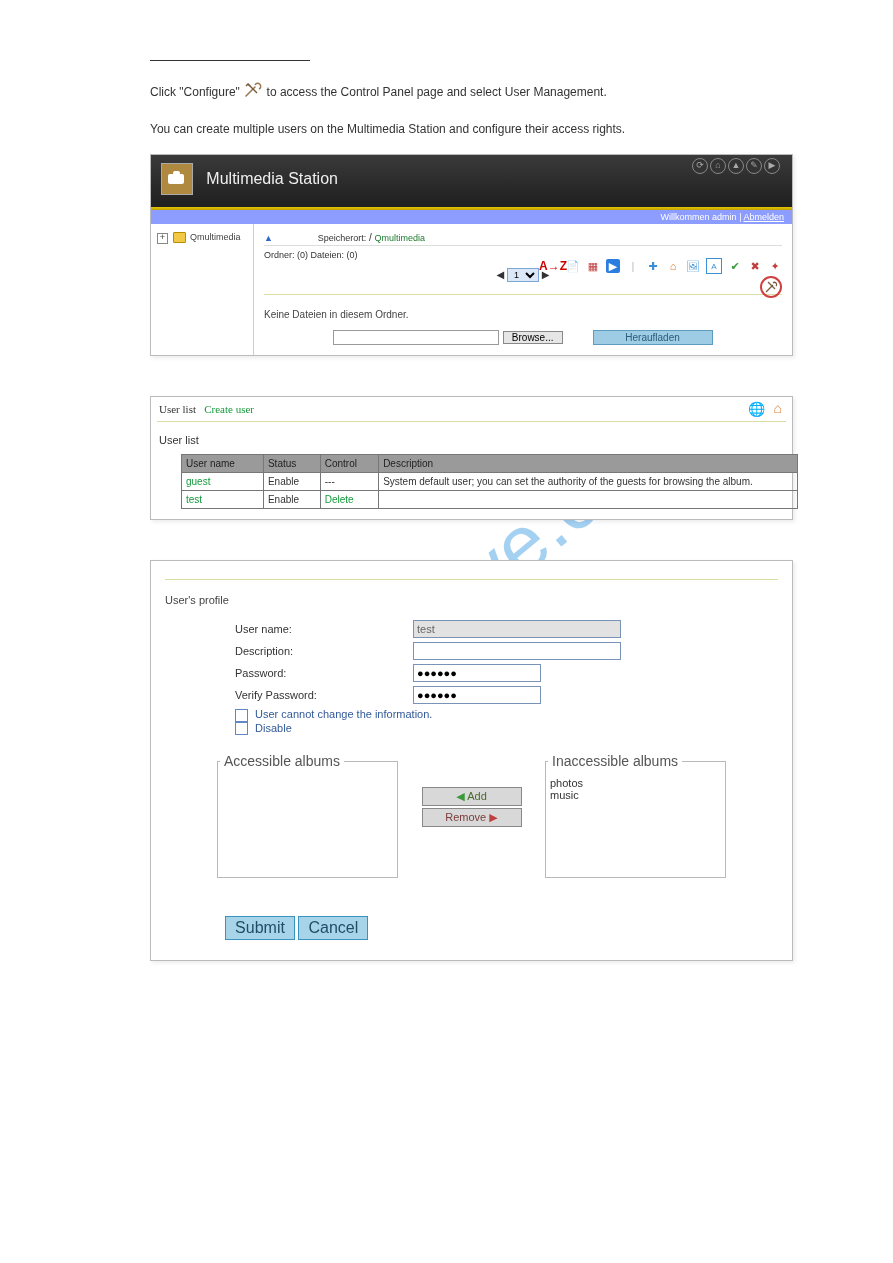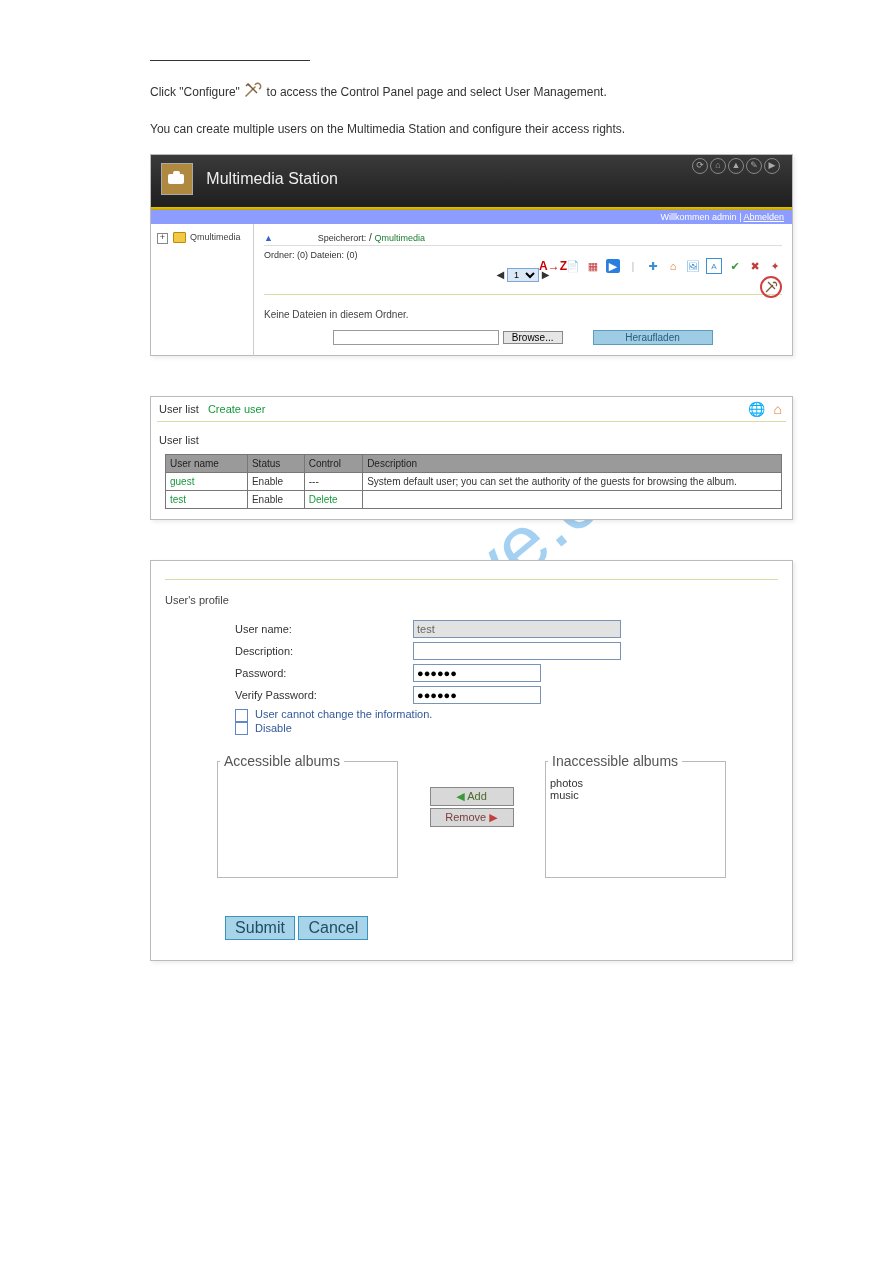--- a/index.html
+++ b/index.html
@@ -221,20 +221,21 @@
     font-size: 10px;
     color: #2a5c7a;
     padding: 1px 0;
     text-align: center;
   }
   
   .ul-header {
     font-size: 11px;
     padding: 6px 8px;
     position: relative;
+    font-family: Liberation Serif, serif;
   }
   .ul-header .tab-current { color: #333; }
   .ul-header .tab-create { color: #159a3c; }
   .ul-header .right-icons {
     position: absolute;
     right: 10px;
     top: 4px;
     display: flex;
     gap: 8px;
     font-size: 14px;
@@ -243,21 +244,21 @@
     border-top: 1px solid #d9dda1;
     margin: 0 6px;
   }
   .ul-sub {
     font-size: 11px;
     padding: 12px 8px 6px 8px;
     color: #333;
   }
   .ul-table {
     border-collapse: collapse;
-    margin: 2px 8px 10px 14px;
+    margin: 2px 8px 10px 30px;
     width: calc(100% - 24px);
     font-size: 10px;
   }
   .ul-table th, .ul-table td {
     border: 1px solid #777;
     padding: 3px 4px;
     text-align: left;
   }
   .ul-table th {
     background: #9a9a9a;
@@ -325,21 +326,21 @@
   .album-list::-webkit-scrollbar { width: 14px; }
   .album-list::-webkit-scrollbar-track { background: #eaeaea; border-left: 1px solid #ccc; }
   .album-list::-webkit-scrollbar-thumb { background: #c8c8c8; border: 1px solid #aaa; }
   .album-ctrls {
     display: flex;
     flex-direction: column;
     gap: 2px;
     margin-top: 34px;
   }
   .album-ctrls button {
-    width: 84px;
+    width: 100px;
     border: 1px solid #888;
     background: #d8d8d8;
     font-size: 11px;
     padding: 2px 4px;
     color: #4a6a2e;
   }
   .album-ctrls button.rm { color: #7a3c3c; }
   .arrow-green { color: #3a9a3a; }
   .arrow-red { color: #c04040; }
   .ep-submit {

